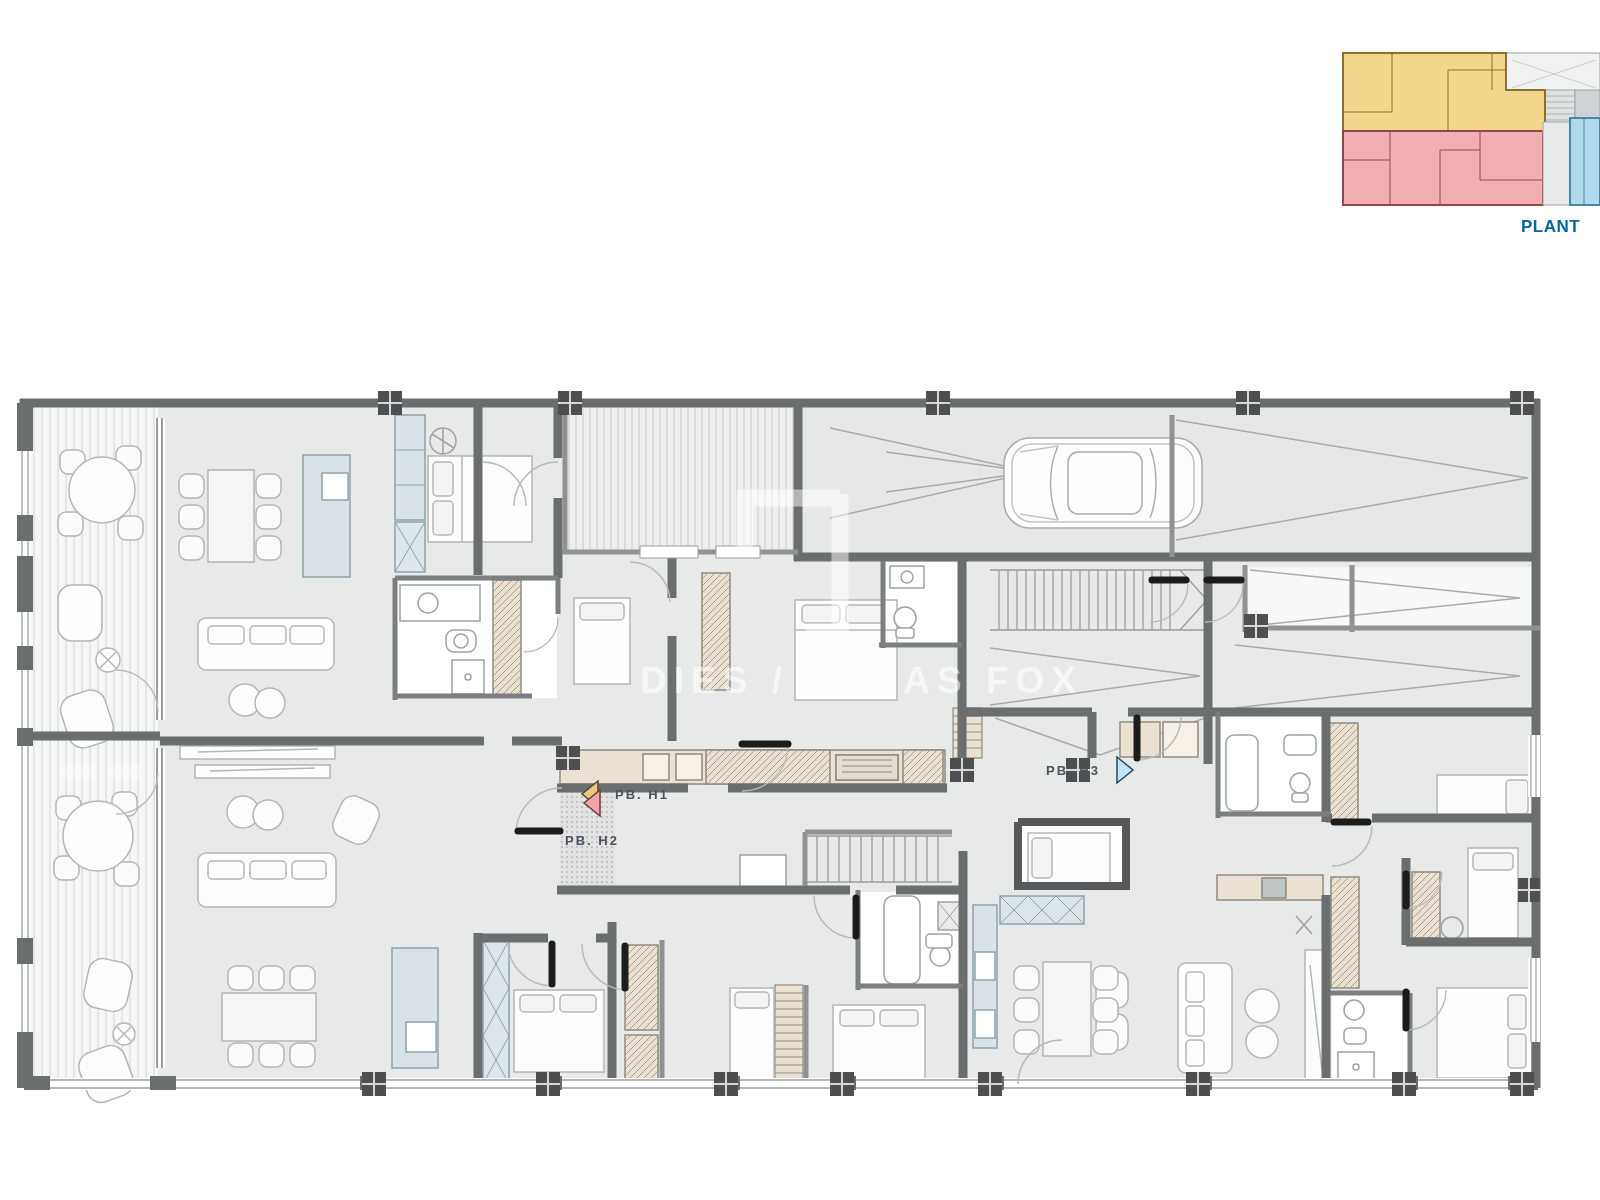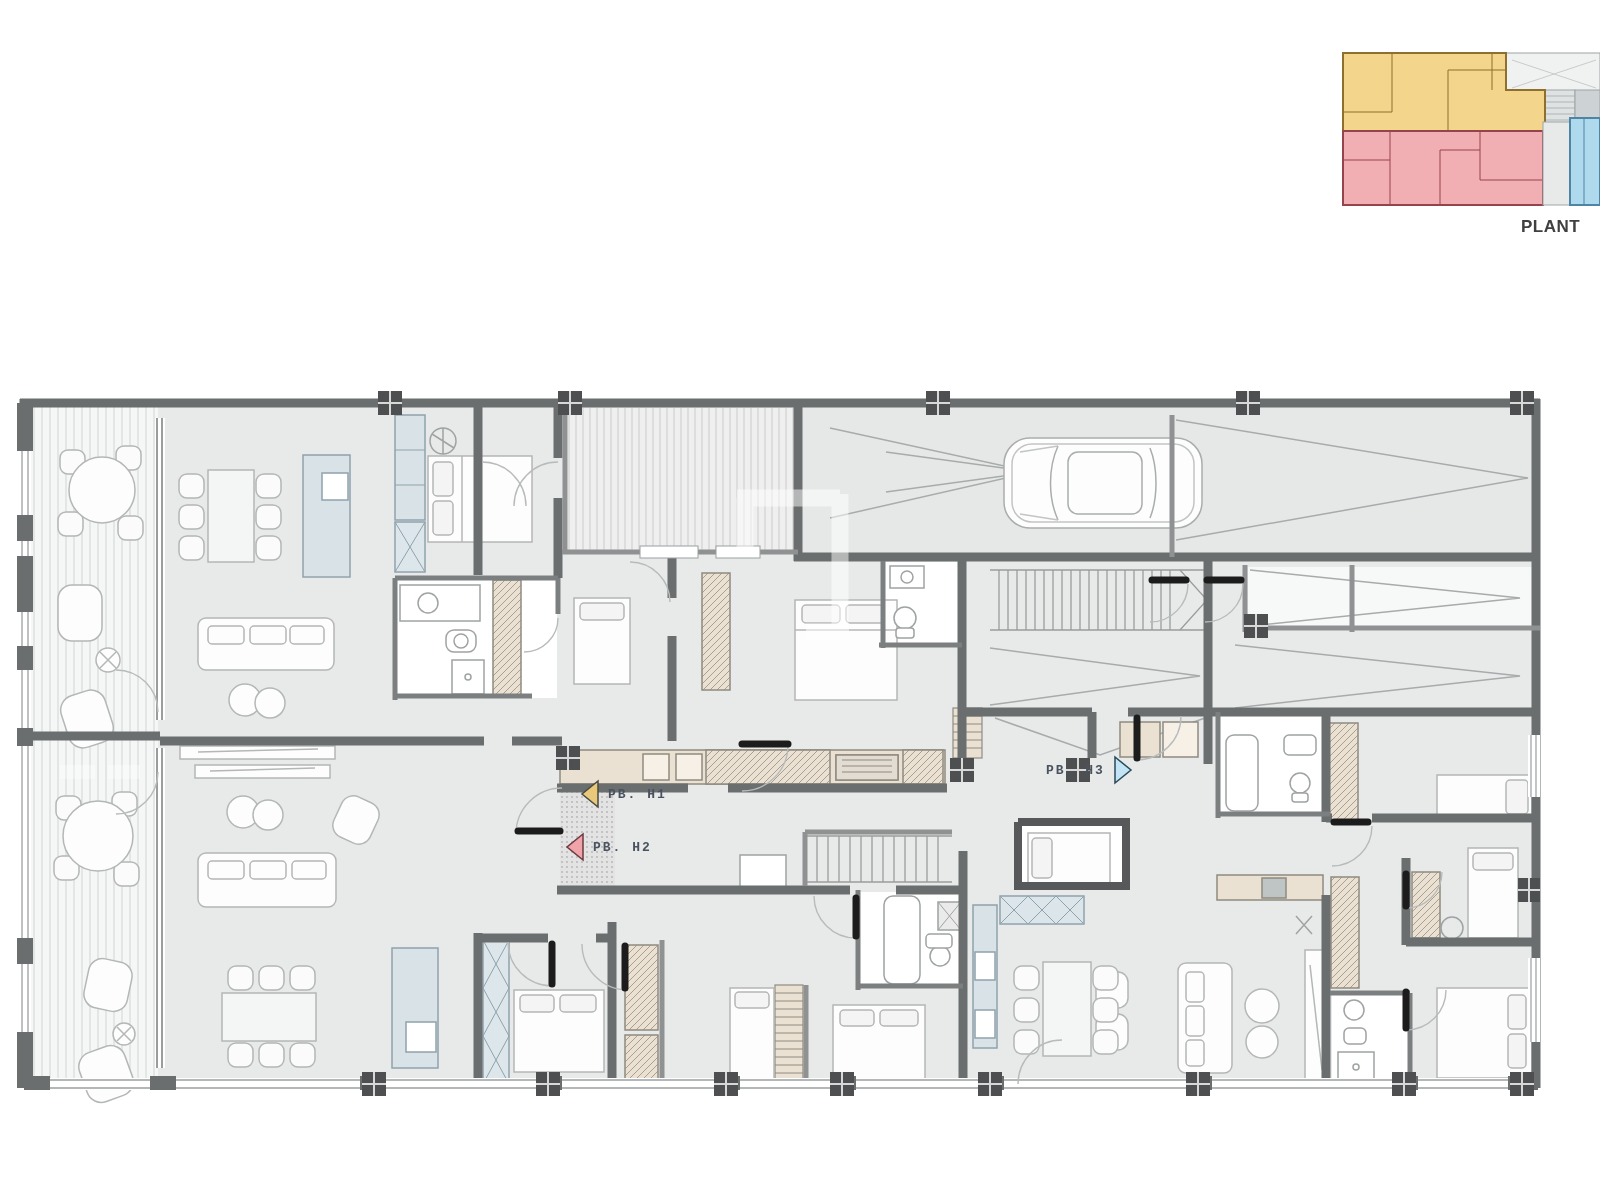--- a/index.html
+++ b/index.html
@@ -1,25 +1,25 @@
 <!DOCTYPE html>
 <html><head>
 <meta charset="utf-8">
 <style>
   html,body{margin:0;padding:0;background:#ffffff;}
   .stage{position:relative;width:1600px;height:1200px;background:#fff;overflow:hidden;
          font-family:"Liberation Sans",sans-serif;}
   svg{position:absolute;left:0;top:0;}
-  .lbl{position:absolute;display:flex;align-items:center;gap:8px;
-       font-family:Liberation Mono, monospace;font-weight:bold;font-size:13px;
+  .lbl{position:absolute;display:flex;align-items:center;gap:15px;
+       font-family:Liberation Sans, sans-serif;font-weight:bold;font-size:13px;
        letter-spacing:2px;color:#4a5260;white-space:nowrap;}
   .lbl svg{position:static;}
   .keycap{position:absolute;left:1521px;top:217px;width:79px;overflow:hidden;
           font-family:"Liberation Sans",sans-serif;font-weight:bold;font-size:17px;
-          color:#404040;letter-spacing:.5px;white-space:nowrap;}
+          color:#0369a1;letter-spacing:.5px;white-space:nowrap;}
   .wm-text{position:absolute;left:640px;top:660px;width:400px;text-align:center;
            font-family:"Liberation Sans",sans-serif;font-weight:bold;font-size:37px;
            letter-spacing:7px;color:rgba(255,255,255,0.55);white-space:nowrap;}
 </style>
 </head>
 <body>
 
 <div class="stage">
 
 <svg width="1600" height="1200" viewBox="0 0 1600 1200">
@@ -559,29 +559,30 @@
     <rect x="1570" y="118" width="30" height="87" fill="none" stroke-width="2" stroke="#4E85A5"></rect>
     <path d="M1584,118 V205" stroke="#4E85A5" stroke-width="1" fill="none"></path>
   </g>
 
   <g stroke="#FFFFFF" stroke-opacity="0.5" stroke-width="17" fill="none">
     <path d="M745,498 V548 M737,498 H840 M840,494 V632 M806,632 H849"></path>
     <path d="M60,772 H95 M108,772 H140" stroke-opacity="0.32" stroke-width="14"></path>
   </g>
 </svg>
 
+<div class="wm-text">DIES / LUCAS FOX</div>
 
 <div class="lbl" style="left:580px;top:779px;">
   <svg width="20" height="30" viewBox="0 0 20 30">
     <polygon points="18,2 18,28 2,15" stroke="#4a4a42" stroke-width="1.5" fill="#E9C979"></polygon>
   </svg>
   <span>PB. H1</span>
 </div>
 
-<div class="lbl" style="left:565px;top:832px;">
+<div class="lbl" style="left:565px;top:788px;flex-direction:column;">
   <svg width="20" height="30" viewBox="0 0 20 30">
     <polygon points="18,2 18,28 2,15" stroke="#6a3a40" stroke-width="1.5" fill="#F0A4A9"></polygon>
   </svg>
   <span>PB. H2</span>
 </div>
 
 <div class="lbl" style="left:1046px;top:755px;">
   <span>PB. H3</span>
   <svg width="20" height="30" viewBox="0 0 20 30">
     <polygon points="2,2 2,28 18,15" stroke="#2a4a5a" stroke-width="1.5" fill="#C2E4F4"></polygon>

